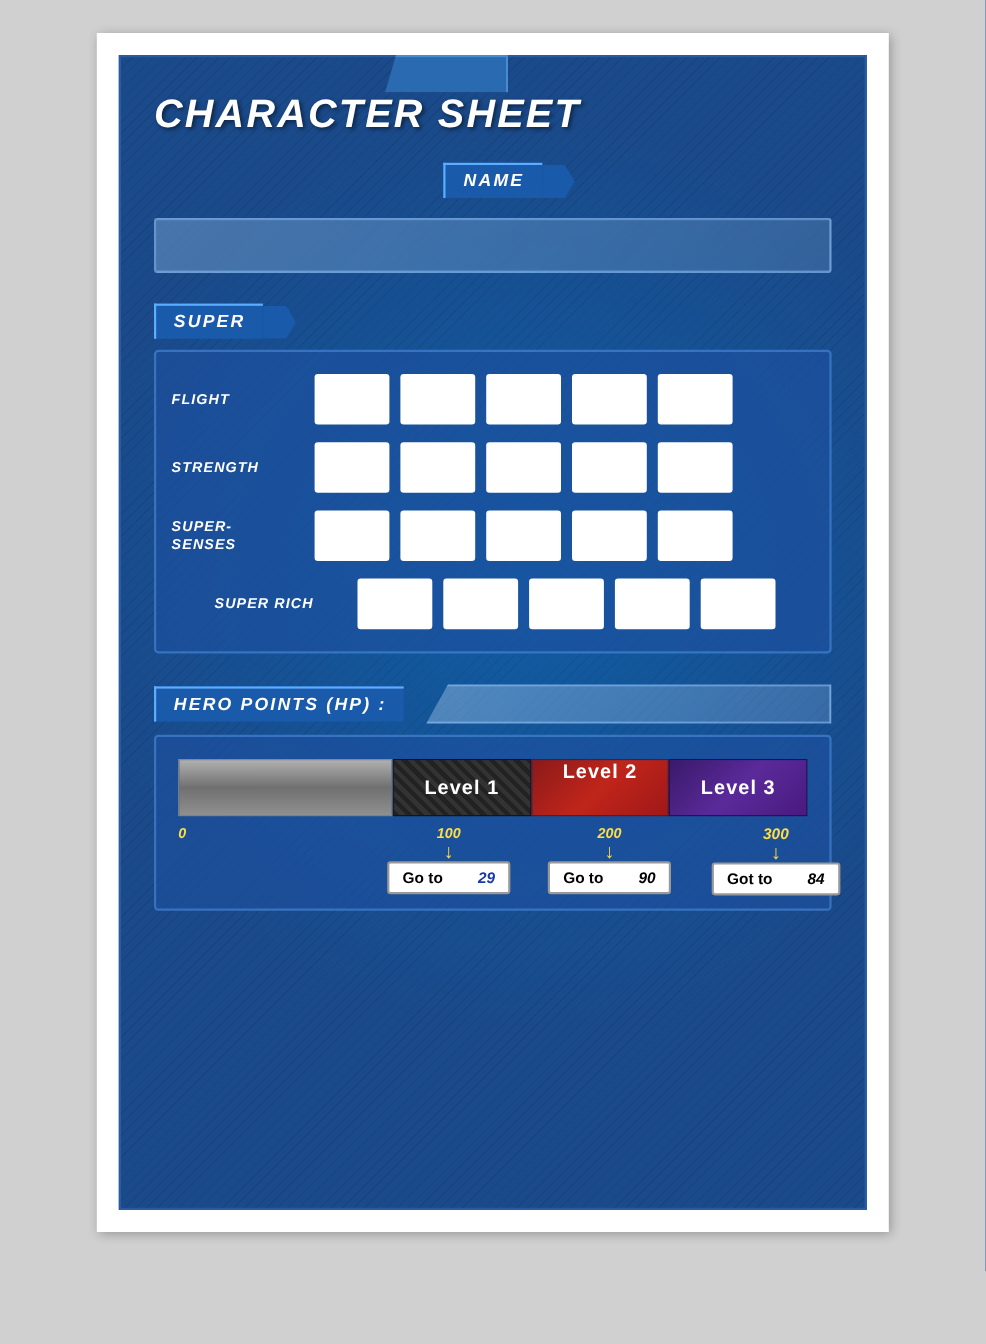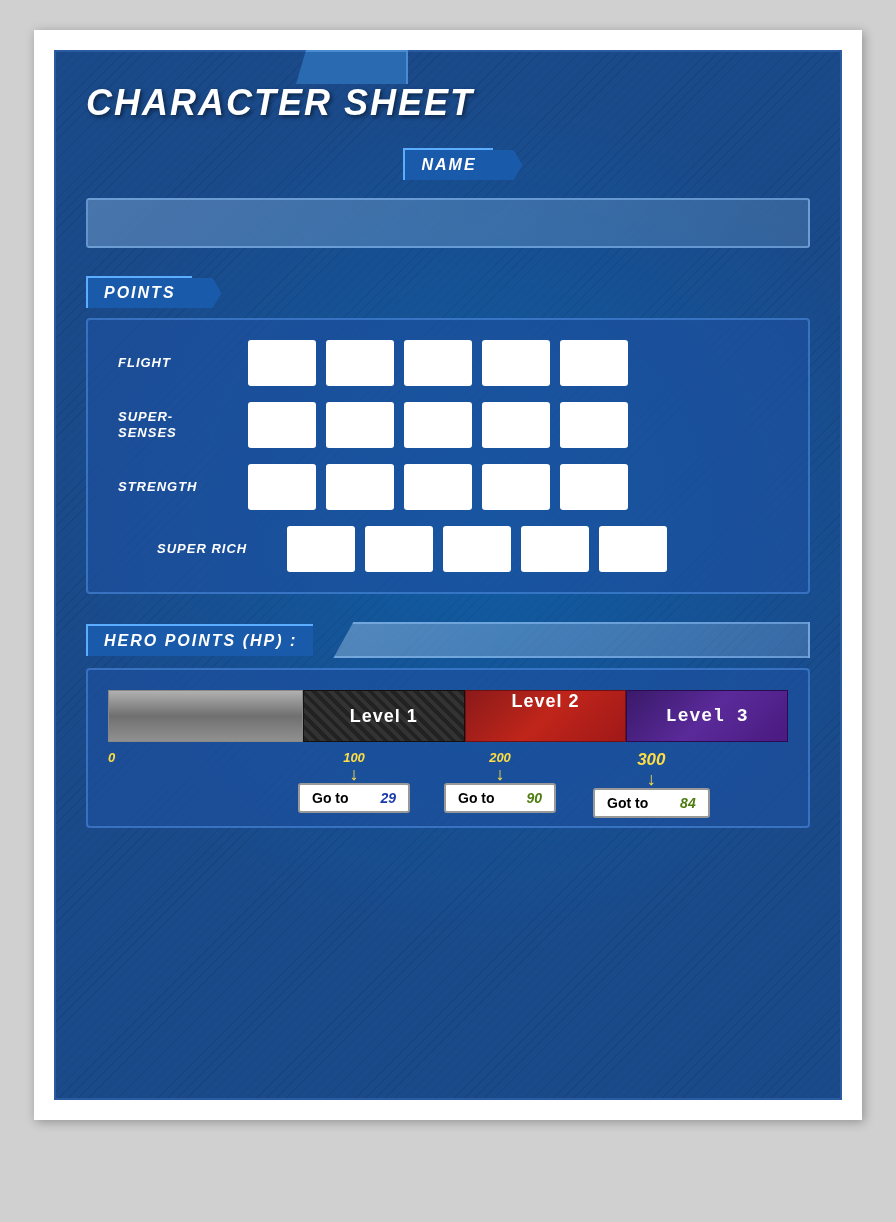--- a/index.html
+++ b/index.html
@@ -8,21 +8,21 @@
       display: flex;
       justify-content: center;
       align-items: flex-start;
       min-height: 100vh;
       font-family: Arial, sans-serif;
       padding: 30px 20px;
     }
 
     .page-wrapper {
       background: white;
-      width: 828px;
+      width: 720px;
       padding: 20px;
       box-shadow: 2px 2px 10px rgba(0,0,0,0.3);
     }
 
     .card {
       background: #1a4a8a;
       position: relative;
       padding: 30px 30px 40px 30px;
       background-image:
         radial-gradient(circle at 55% 45%, rgba(0,120,200,0.4) 0%, transparent 60%),
@@ -121,21 +121,21 @@
     }
 
     
     .powers-section {
       margin-bottom: 28px;
     }
 
     .powers-box {
       background: rgba(30,80,160,0.6);
       border: 2px solid rgba(100,170,255,0.4);
-      padding: 20px 30px;
+      padding: 20px 14px;
       border-radius: 4px;
     }
 
     .power-row {
       display: flex;
       align-items: center;
       margin-bottom: 16px;
     }
 
     .power-row:last-child {
@@ -263,21 +263,21 @@
     .hp-bar-purple {
       flex: 1;
       background: linear-gradient(135deg, #3a1a6a 0%, #5a2a9a 50%, #4a1a80 100%);
       border: 1px solid #2a0a50;
       display: flex;
       align-items: center;
       justify-content: center;
       color: white;
       font-weight: 900;
       font-size: 18px;
-      font-family: Liberation Mono, monospace;
+      font-family: Liberation Sans, sans-serif;
       letter-spacing: 1px;
       text-align: right;
     }
 
     .goto-btn {
       border: 2px solid #888;
       background: white;
       font-size: 14px;
       font-weight: bold;
       font-family: Arial, sans-serif;
@@ -287,21 +287,21 @@
       white-space: nowrap;
     }
 
     .goto-num {
       font-style: italic;
       font-weight: 900;
       font-family: 'Arial Black', Arial, sans-serif;
       margin-left: 28px;
     }
 
-    .goto-num-red { color: #4d7c0f; }
+    .goto-num-red { color: #000000; }
     .goto-num-blue { color: #1a3aaa; }
 
     
     .footer-text {
       text-align: center;
       margin-top: 20px;
       font-size: 13px;
       color: #333;
       font-style: italic;
     }
@@ -322,47 +322,47 @@
 
     <div class="name-section">
       <div class="name-label-row">
         <div class="section-label">NAME</div>
         <div class="name-label-bar"></div>
       </div>
       <div class="name-input-field"></div>
     </div>
 
     <div class="powers-section">
-      <div class="section-label">POINTS</div>
+      <div class="section-label">SUPER</div>
       <div class="powers-box">
 
         <div class="power-row">
           <div class="power-name">FLIGHT</div>
           <div class="power-boxes">
             <div class="power-box"></div>
             <div class="power-box"></div>
             <div class="power-box"></div>
             <div class="power-box"></div>
             <div class="power-box"></div>
           </div>
         </div>
 
         <div class="power-row">
+          <div class="power-name">STRENGTH</div>
+          <div class="power-boxes">
+            <div class="power-box"></div>
+            <div class="power-box"></div>
+            <div class="power-box"></div>
+            <div class="power-box"></div>
+            <div class="power-box"></div>
+          </div>
+        </div>
+
+        <div class="power-row">
           <div class="power-name">SUPER-<br>SENSES</div>
-          <div class="power-boxes">
-            <div class="power-box"></div>
-            <div class="power-box"></div>
-            <div class="power-box"></div>
-            <div class="power-box"></div>
-            <div class="power-box"></div>
-          </div>
-        </div>
-
-        <div class="power-row">
-          <div class="power-name">STRENGTH</div>
           <div class="power-boxes">
             <div class="power-box"></div>
             <div class="power-box"></div>
             <div class="power-box"></div>
             <div class="power-box"></div>
             <div class="power-box"></div>
           </div>
         </div>
 
         <div class="power-row">
@@ -415,21 +415,21 @@
 
           <div style="position:absolute; left:336px; display:flex; flex-direction:column; align-items:center;">
             <span style="color:#ffdd44; font-weight:bold; font-size:13px; font-style:italic;">200</span>
             <span style="color:#ffdd44; font-size:18px; line-height:1;">↓</span>
             <div class="goto-btn" style="position:relative; left:0; top:0; border:2px solid #999; background:white; font-size:14px; font-weight:bold; padding:5px 12px; border-radius:3px; white-space:nowrap;">
               Go to <span class="goto-num goto-num-red">90</span>
             </div>
           </div>
 
           <div style="position:absolute; left:485px; display:flex; flex-direction:column; align-items:center;">
-            <span style="color:#ffdd44; font-weight:bold; font-size:17px; font-style:italic;">300</span>
+            <span style="color:#ffdd44; font-weight:bold; font-size:14px; font-style:italic;">300</span>
             <span style="color:#ffdd44; font-size:18px; line-height:1;">↓</span>
             <div class="goto-btn" style="position:relative; left:0; top:0; border:2px solid #999; background:white; font-size:14px; font-weight:bold; padding:5px 12px; border-radius:3px; white-space:nowrap;">
               Got to <span class="goto-num goto-num-red">84</span>
             </div>
           </div>
 
         </div>
 
       </div>
     </div>

